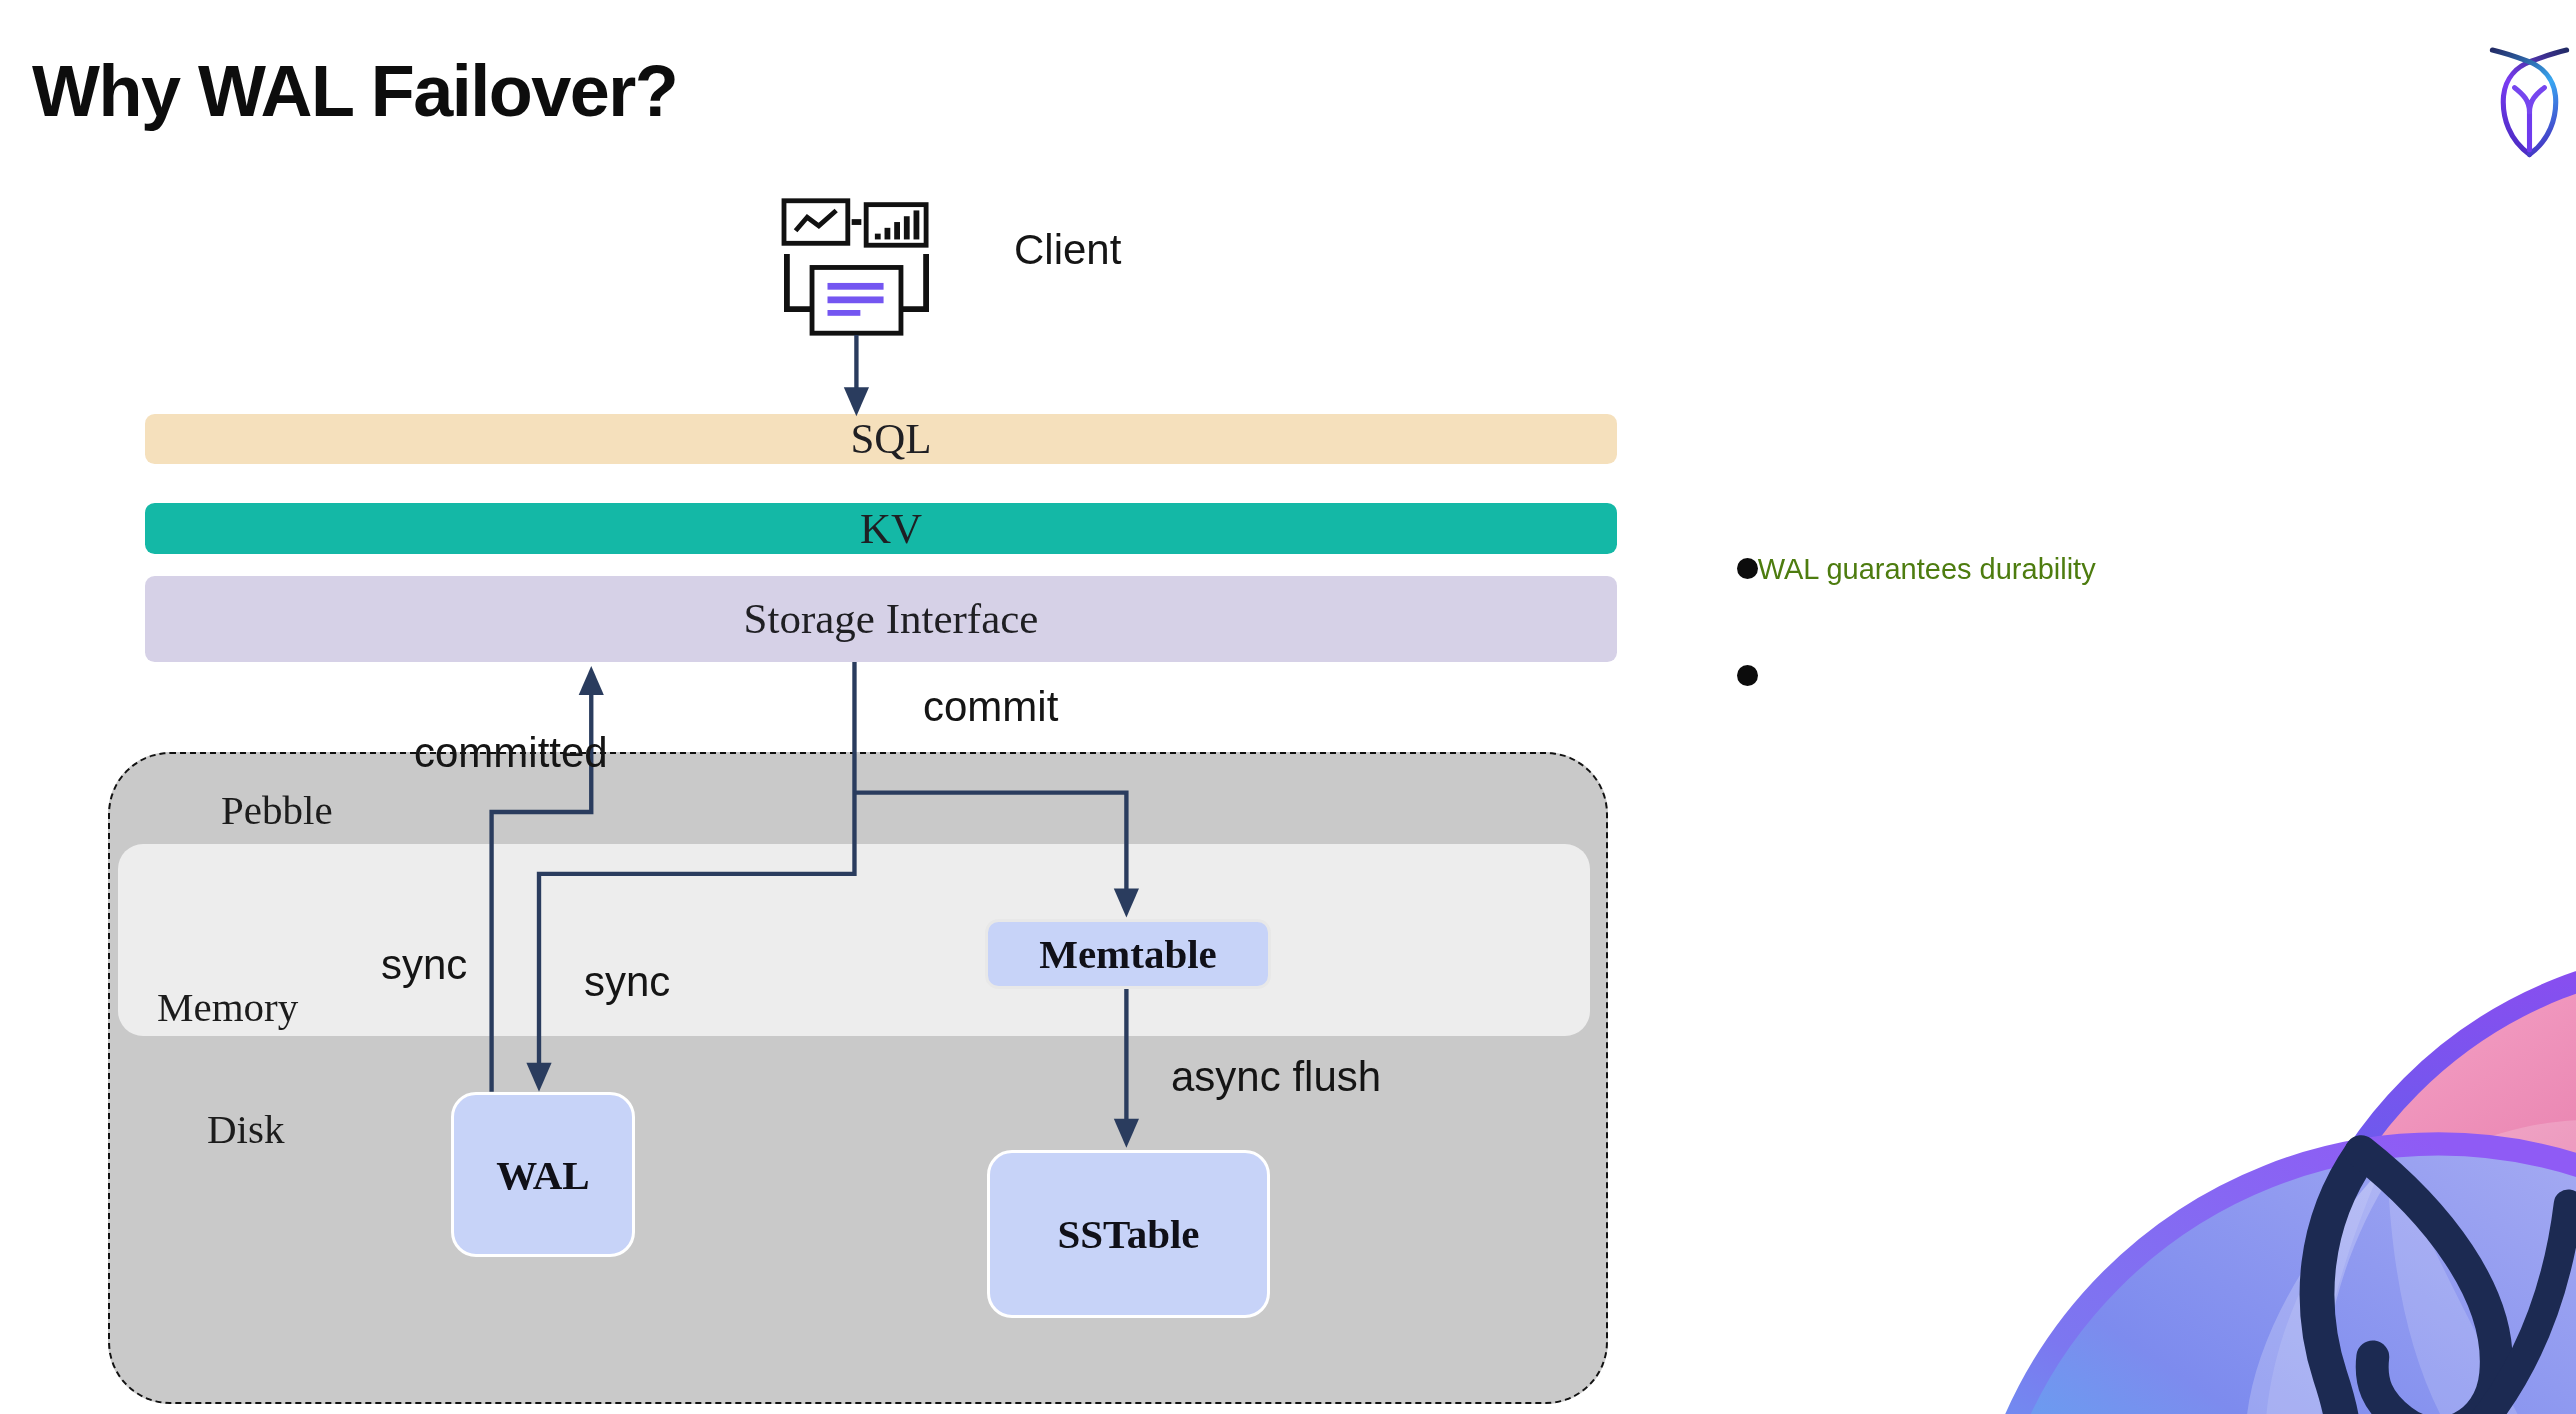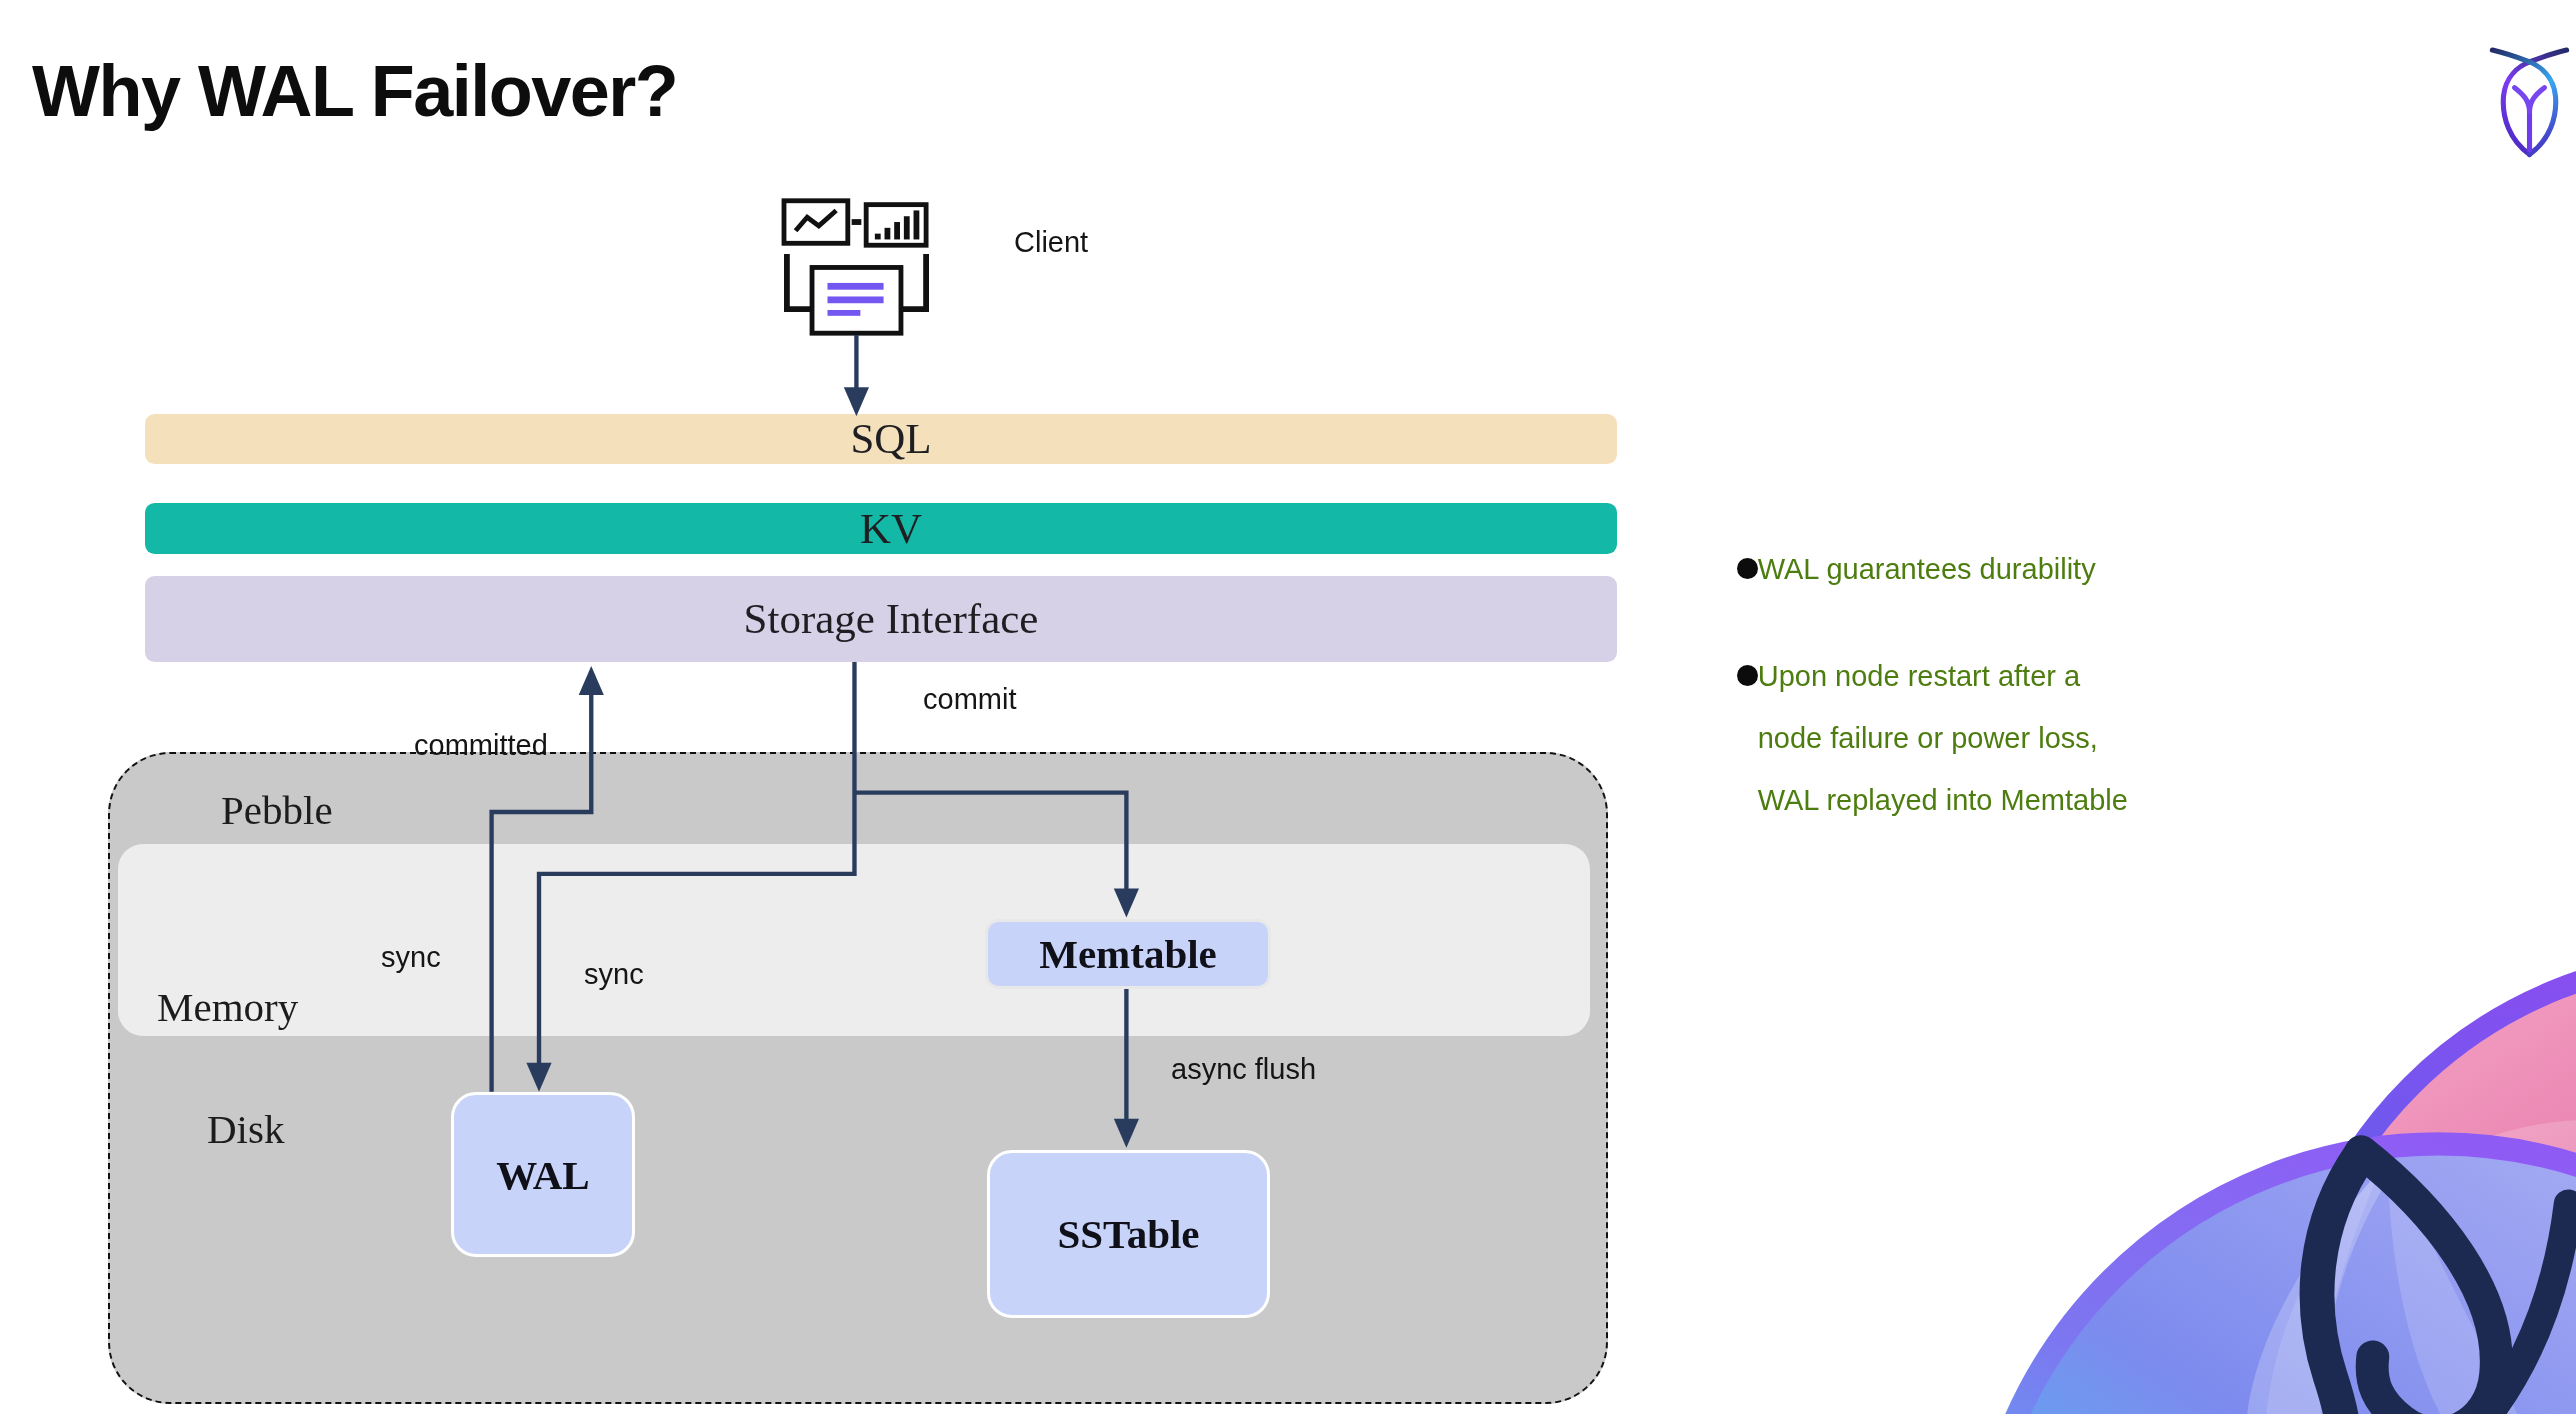--- a/index.html
+++ b/index.html
@@ -22,21 +22,21 @@
   #lbl-pebble{left:221px;top:786px;}
   #lbl-memory{left:157px;top:983px;}
   #lbl-disk{left:207px;top:1105px;}
   
   .node{background:#C7D3F8;border:3.9px solid #ffffff;display:flex;align-items:center;justify-content:center;
         font-family:"Liberation Serif",serif;font-weight:700;font-size:41px;color:#101018;z-index:3;box-sizing:border-box;}
   #node-wal{left:451px;top:1092px;width:184px;height:165px;border-radius:25px;}
   #node-memtable{left:985px;top:919px;width:286px;height:70px;border-radius:13.5px;border-color:#e8e8e8;}
   #node-sstable{left:987px;top:1150px;width:283px;height:168px;border-radius:25px;}
   
-  .edge-label{font-size:29px;color:#151515;z-index:4;}
+  .edge-label{font-size:42px;color:#151515;z-index:4;}
   #lbl-committed{left:414px;top:729px;}
   #lbl-commit{left:917px;top:683px;margin-left:6px;}
   #lbl-sync-left{left:381px;top:941px;}
   #lbl-sync-right{left:584px;top:958px;}
   #lbl-async{left:1171px;top:1053px;}
   #lbl-client{left:1014px;top:226px;}
   
   #arrows{left:0;top:0;z-index:2;pointer-events:none;}
   #client-icon{left:774px;top:194px;z-index:2;}
   #logo{left:2483px;top:45px;z-index:4;}
@@ -142,25 +142,20 @@
 
   <div class="abs" id="bullets">
     <div class="bullet">
       <div class="bullet-dot"></div>
       <div class="bullet-text">
         <div>WAL guarantees durability</div>
       </div>
     </div>
     <div class="bullet">
       <div class="bullet-dot"></div>
-      <div class="bullet-text">
-        <div>Upon node restart after a</div>
-        <div>node failure or power loss,</div>
-        <div>WAL replayed into Memtable</div>
-      </div>
     </div>
   </div>
 
   <svg class="abs" id="decor" width="600" height="455" viewBox="0 0 620 470">
     <defs>
       <linearGradient id="gPink" x1="0.2" y1="0" x2="0.85" y2="1">
         <stop offset="0" stop-color="#F4A0C4"></stop>
           <stop offset="0.45" stop-color="#DE699E"></stop>
         <stop offset="1" stop-color="#AE2E71"></stop>
       </linearGradient>

